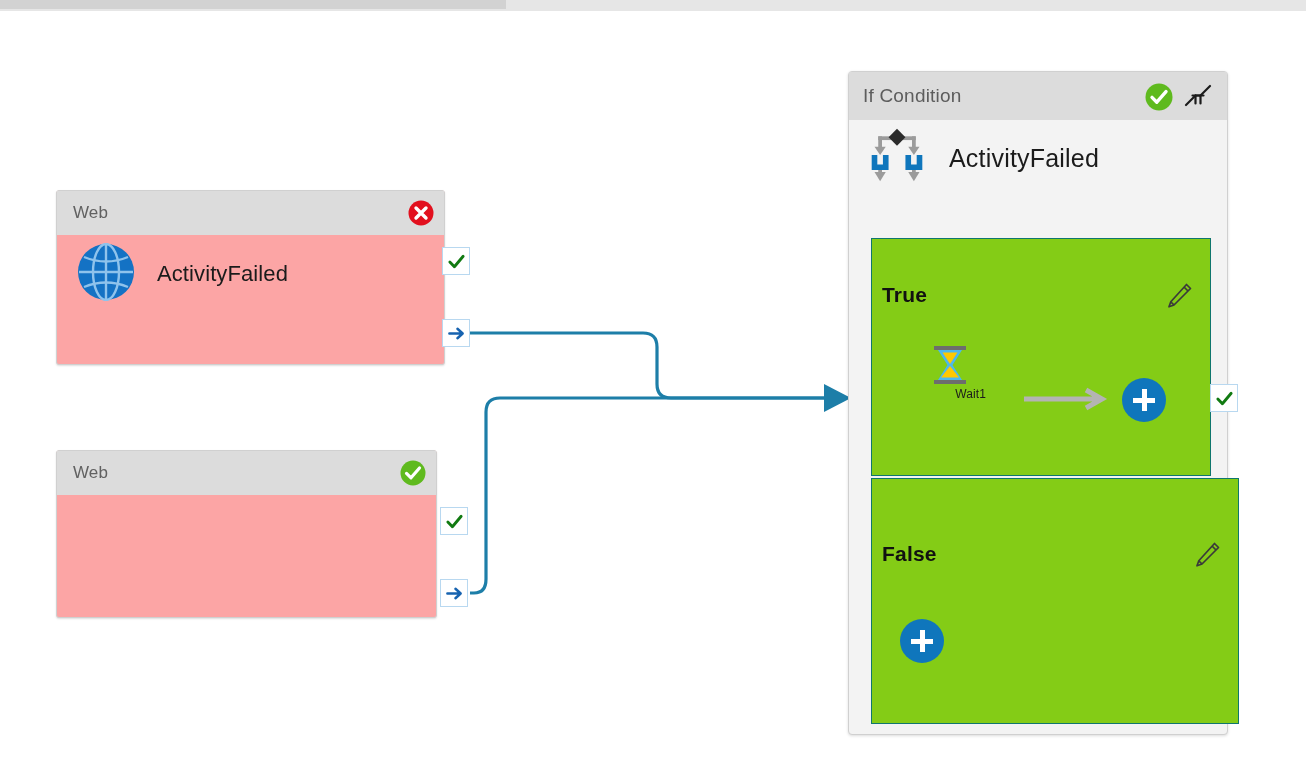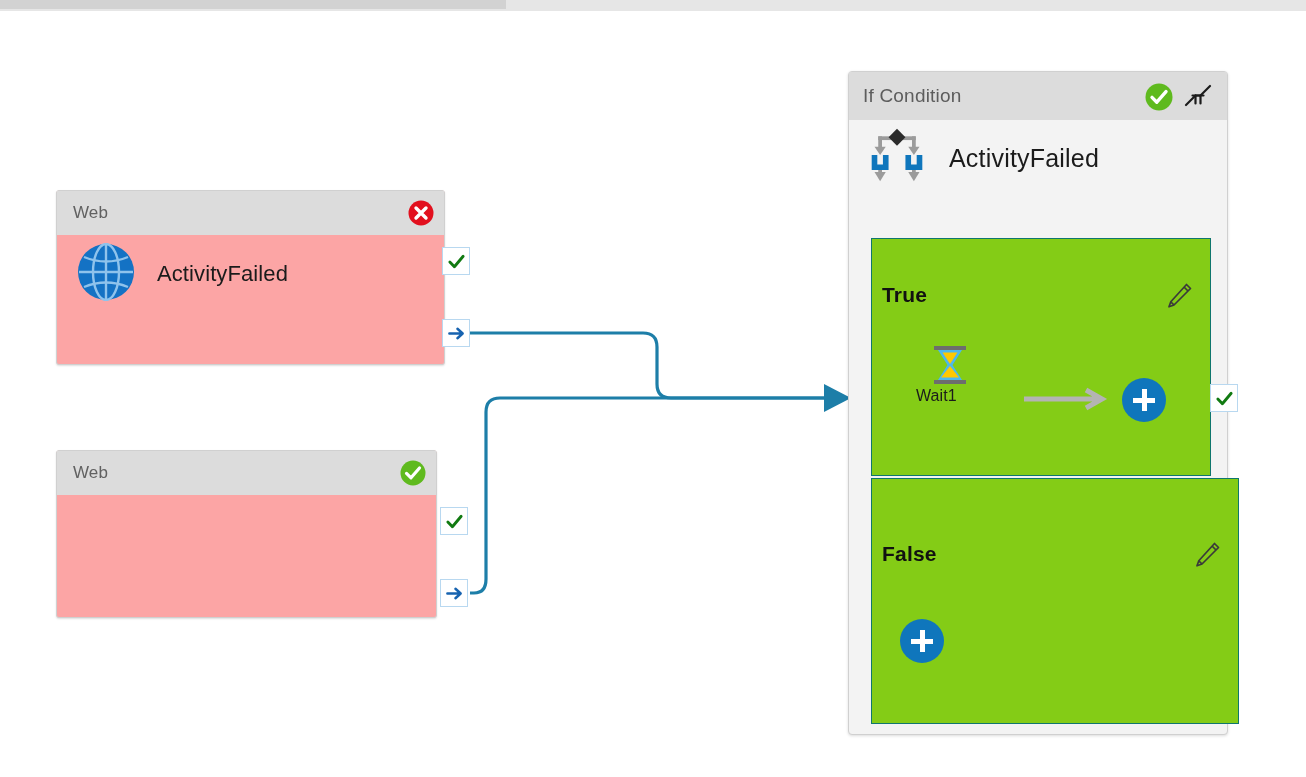--- a/index.html
+++ b/index.html
@@ -147,23 +147,23 @@
     position: absolute;
     font-size: 21px;
     font-weight: bold;
     color: #111111;
     letter-spacing: .2px;
   }
   .pencil-icon { position: absolute; width: 30px; height: 30px; }
 
   .node-label {
     position: absolute;
-    font-size: 16px;
+    font-size: 12px;
     color: #1b1b1b;
-    text-align: left;
+    text-align: right;
     letter-spacing: .1px;
   }
 
   .add-button {
     position: absolute;
     width: 44px; height: 44px;
     border-radius: 50%;
     background: #0f76bc;
     display: flex;
     align-items: center;

